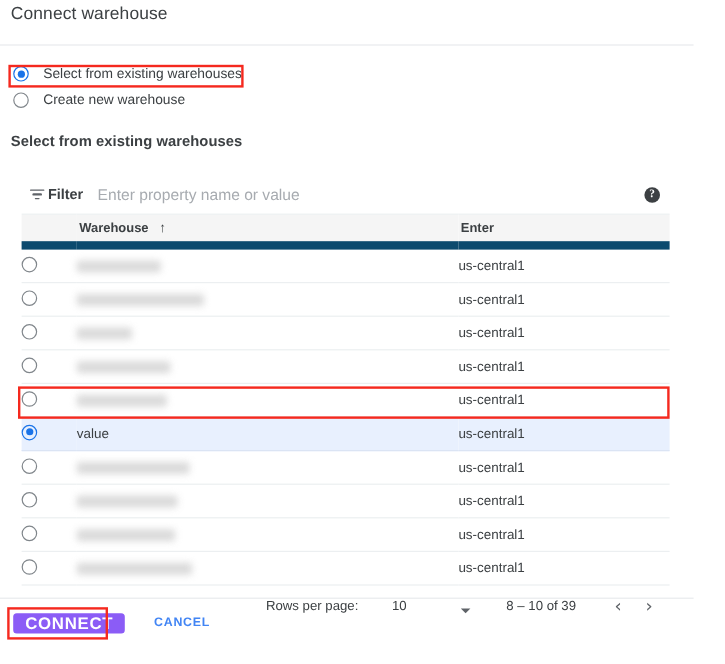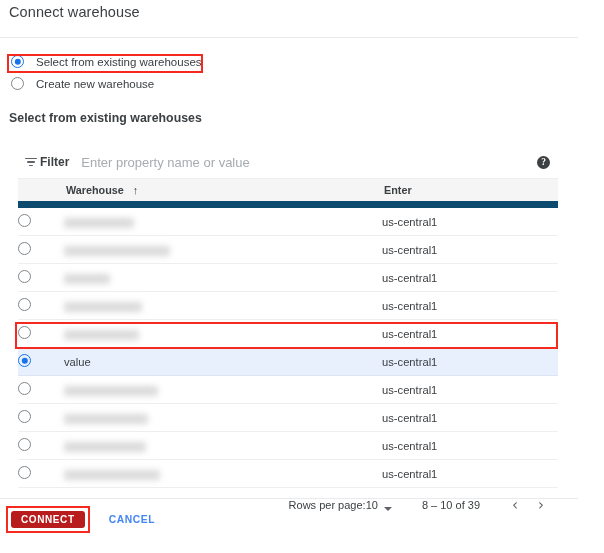--- a/index.html
+++ b/index.html
@@ -224,21 +224,23 @@
     height: 34px;
     font-size: 11px;
     color: #3c4043;
     padding-right: 4px;
     box-sizing: border-box;
   }
   .pg-label { color: #3c4043; }
   .pg-select {
     display: flex;
     align-items: flex-end;
+    margin-left: 28px;
     cursor: pointer;
+    gap: 39px;
   }
   .pg-select .caret {
     margin-left: 6px;
     width: 0; height: 0;
     border-left: 4px solid transparent;
     border-right: 4px solid transparent;
     border-top: 4.5px solid #5f6368;
   }
   .pg-range { margin-left: 30px; }
   .pg-arrow {
@@ -261,28 +263,28 @@
     background: #e8eaed;
   }
   .action-bar {
     position: absolute;
     left: 11px;
     top: 511px;
     display: flex;
     align-items: center;
   }
   .btn-connect {
-    background: #b91c1c;
+    background: #8b5cf6;
     color: #ffffff;
     border: none;
     border-radius: 3px;
     height: 17px;
     padding: 0 10px;
     font-family: "Liberation Sans", sans-serif;
-    font-size: 10px;
+    font-size: 14px;
     font-weight: bold;
     letter-spacing: 0.6px;
     cursor: pointer;
     line-height: 17px;
   }
   .btn-cancel {
     background: transparent;
     border: none;
     color: #4285f4;
     font-family: "Liberation Sans", sans-serif;

